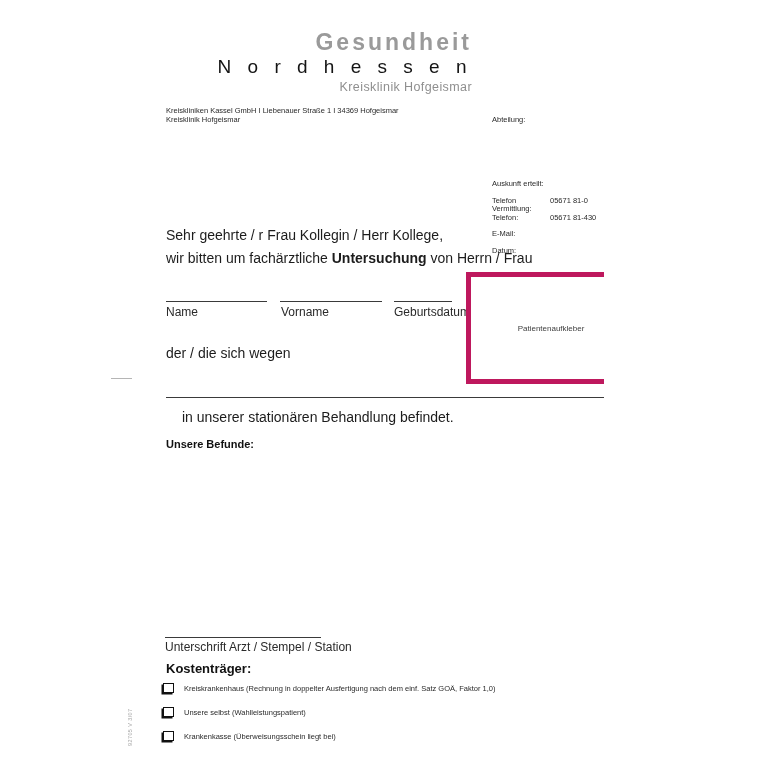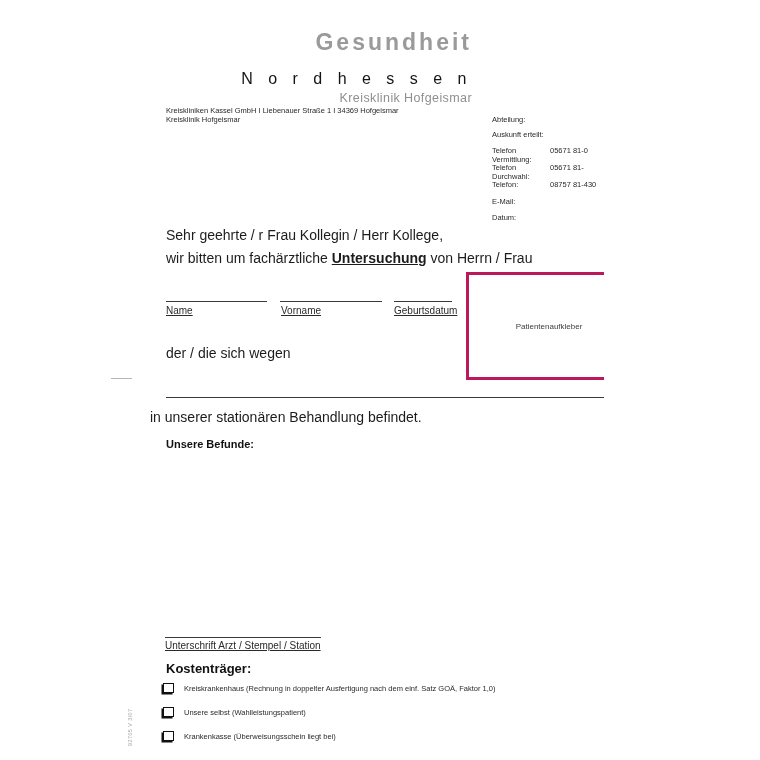--- a/index.html
+++ b/index.html
@@ -5,44 +5,44 @@
   html,body { margin:0; padding:0; background:#ffffff; }
   #page {
     position:relative; width:604px; height:760px; background:#ffffff;
     font-family:"Liberation Sans", sans-serif; color:#1c1c1c; overflow:hidden;
   }
   .abs { position:absolute; }
 
   
   #logo { position:absolute; top:31px; right:132px; text-align:right; }
   .logo-l1 { font-size:23px; font-weight:bold; letter-spacing:3px; color:#9a9a9a; line-height:1; }
-  .logo-l2 { font-size:16px; font-weight:400; letter-spacing:5.5px; color:#141414; line-height:1; margin-top:17px; }
+  .logo-l2 { font-size:19px; font-weight:400; letter-spacing:5.5px; color:#141414; line-height:1; margin-top:3px; }
   .logo-l3 { font-size:12.5px; color:#8f8f8f; margin-top:4px; letter-spacing:0.4px; }
 
   
   #sender { left:166px; top:106px; font-size:7.5px; line-height:9px; color:#2a2a2a; }
 
   
   #contact { left:492px; top:116px; font-size:7.5px; line-height:8.5px; color:#2a2a2a; width:150px; }
   .c-row { display:flex; }
   .c-label { width:58px; flex:0 0 58px; }
   .c-value { flex:1; }
-  .gap-s { margin-bottom:6px; }
+  .gap-s { margin-bottom:6px;flex-direction:column; }
   .gap-m { margin-bottom:8px; }
 
   .body-text { font-size:14px; color:#1c1c1c; }
-  .bold { font-weight:bold;text-decoration:underline; }
+  .bold { font-weight:bold; }
 
   .hline { border-top:1px solid #3a3a3a; height:0; }
   .hline-light { border-top:1px solid #b5b5b5; height:0; }
-  .field-label { font-size:10px; color:#2a2a2a;text-decoration:underline; }
+  .field-label { font-size:12px; color:#2a2a2a; }
 
   #patient-box {
     left:466px; top:272px; width:160px; height:102px;
-    border:3px solid #be185d; display:flex; align-items:center; justify-content:center;
+    border:5px solid #be185d; display:flex; align-items:center; justify-content:center;
   }
   #patient-box span { font-size:8px; color:#3d3d3d; }
 
   .heading { font-size:11px; font-weight:bold; color:#111; line-height:13.5px; }
 
   
   #options { left:163px; top:683px; }
   .opt-row { display:flex; align-items:flex-start; margin-bottom:14px; }
   .checkbox {
     width:9px; height:8px; background:#fff; border:1px solid #101010;
@@ -78,27 +78,23 @@
       <span class="c-value"></span>
     </div>
     <div class="c-row gap-m">
       <span class="c-label">Auskunft erteilt:</span>
       <span class="c-value"></span>
     </div>
     <div class="c-row">
       <span class="c-label">Telefon Vermittlung:</span>
       <span class="c-value">05671 81-0</span>
     </div>
-    <div class="c-row">
-      <span class="c-label">Telefon Durchwahl:</span>
-      <span class="c-value">05671 81-</span>
-    </div>
     <div class="c-row gap-m">
       <span class="c-label">Telefon:</span>
-      <span class="c-value">08757 81-430</span>
+      <span class="c-value">05671 81-430</span>
     </div>
     <div class="c-row gap-m">
       <span class="c-label">E-Mail:</span>
       <span class="c-value"></span>
     </div>
     <div class="c-row">
       <span class="c-label">Datum:</span>
       <span class="c-value"></span>
     </div>
   </div>
@@ -117,21 +113,21 @@
   <div id="patient-box" class="abs">
     <span>Patientenaufkleber</span>
   </div>
 
   <div class="abs body-text" style="left:166px; top:345px;">der / die sich wegen</div>
 
   <div class="abs hline-light" style="left:111px; top:378px; width:21px;"></div>
 
   <div class="abs hline" style="left:166px; top:397px; width:461px;"></div>
 
-  <div class="abs body-text" style="left:150px; top:409px;">in unserer stationären Behandlung befindet.</div>
+  <div class="abs body-text" style="left:182px; top:409px;">in unserer stationären Behandlung befindet.</div>
 
   <div class="abs heading" style="left:166px; top:438px;">Unsere Befunde:</div>
 
 
   <div class="abs hline" style="left:165px; top:637px; width:156px;"></div>
   <div class="abs field-label" style="left:165px; top:640px;">Unterschrift Arzt / Stempel / Station</div>
 
   <div class="abs heading" style="left:166px; top:662px; font-size:13px;">Kostenträger:</div>
 
   <div id="options" class="abs">

